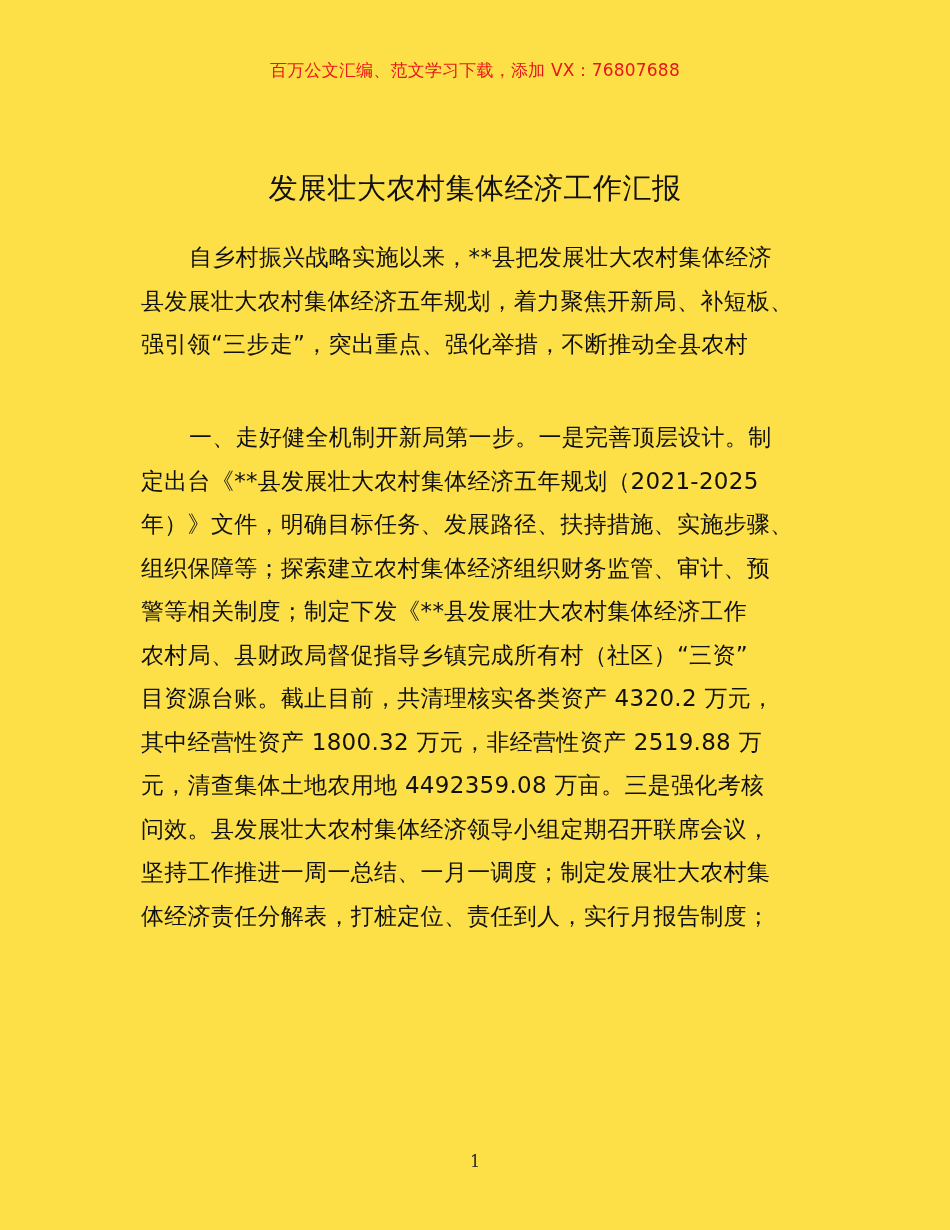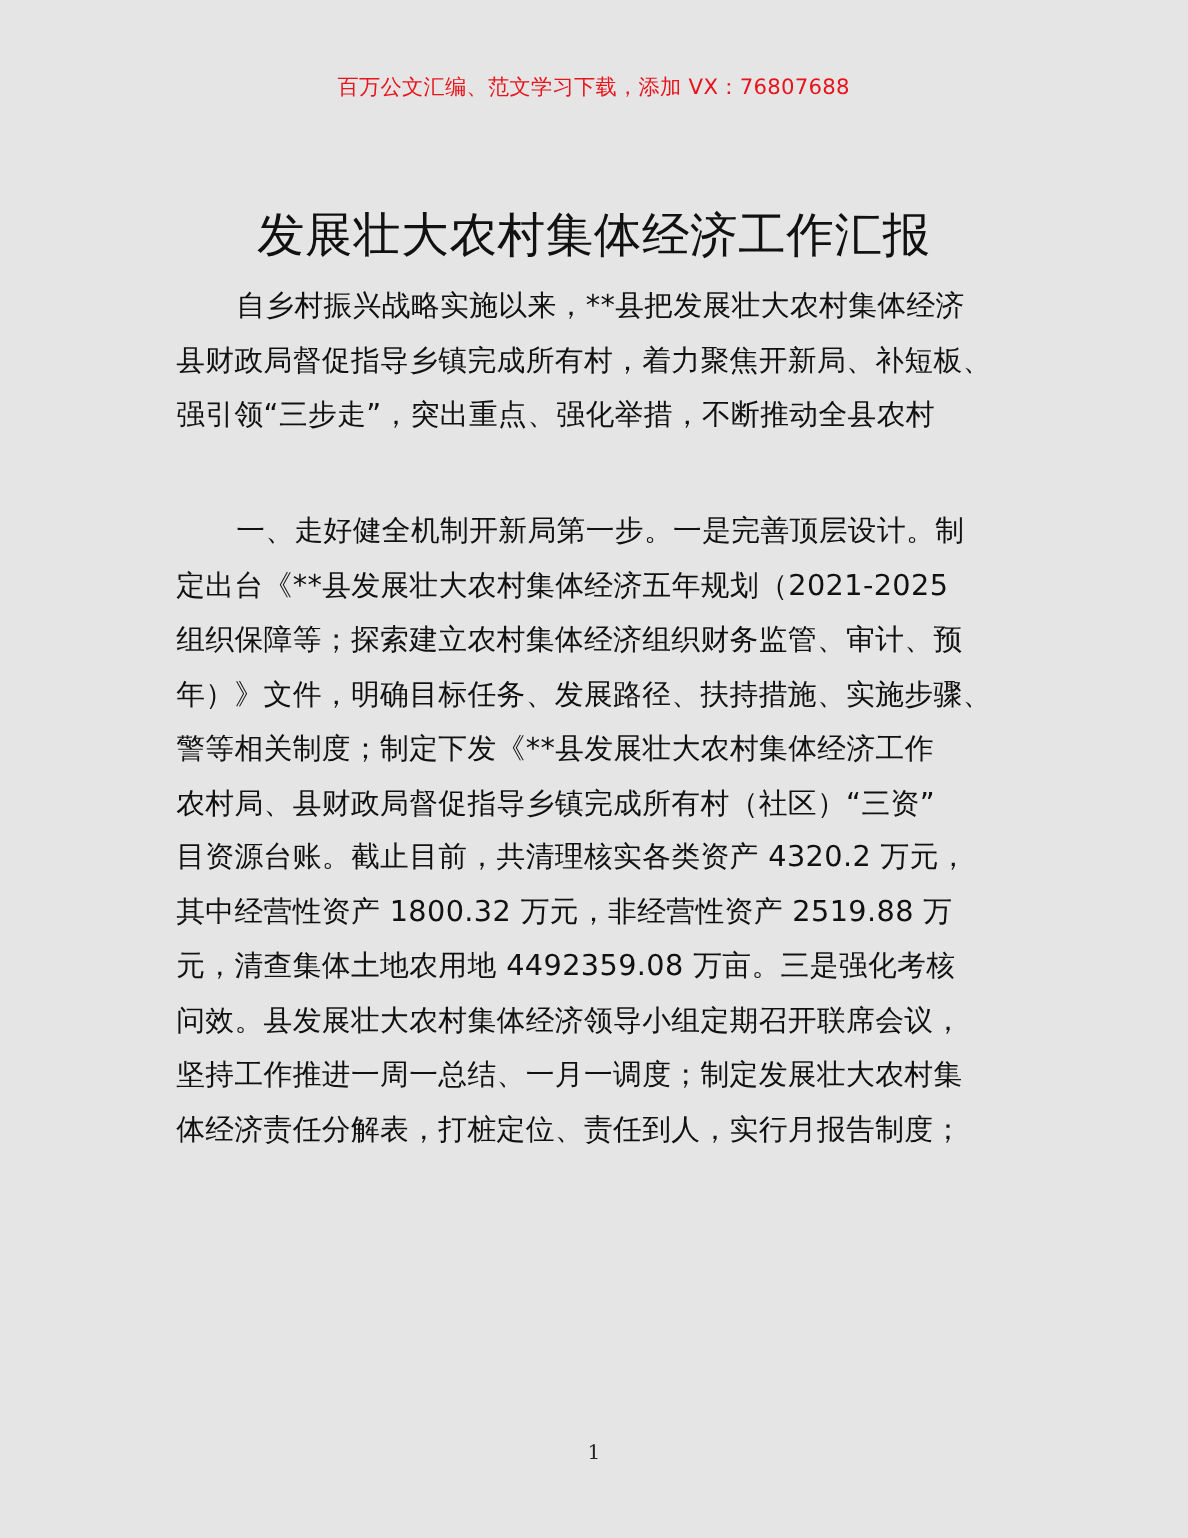--- a/index.html
+++ b/index.html
@@ -12,48 +12,49 @@
       height: 1230px;
       position: relative;
       overflow: hidden;
       font-family: "DejaVu Sans", "Liberation Sans", sans-serif;
       color: #000000;
     }
     .page {
       position: absolute;
       left: 0; top: 0;
       width: 950px; height: 1230px;
-      background: #e5e5e5;
+      background: #fde047;
     }
     .header-banner {
       position: absolute;
       top: 56px;
       left: 0;
       width: 950px;
       text-align: center;
       font-size: 17px;
       color: #e8141c;
       letter-spacing: 0.2px;
       line-height: 28px;
     }
     .doc-title {
       position: absolute;
       top: 166px;
       left: 0;
       width: 950px;
       text-align: center;
-      font-size: 38px;
+      font-size: 29px;
       line-height: 44px;
       color: #111111;
       letter-spacing: 0.5px;
     }
     .body-text {
       position: absolute;
       left: 141px;
       width: 680px;
+      margin-top: 12px;
     }
     .line {
       height: 43.5px;
       line-height: 43.5px;
       font-size: 23px;
       white-space: nowrap;
       color: #111111;
       letter-spacing: 0.3px;
     }
     .line.indent {
@@ -76,29 +77,29 @@
 <body>
 
 <div class="page">
 
   <div class="header-banner">百万公文汇编、范文学习下载，添加 VX：76807688</div>
 
   <div class="doc-title">发展壮大农村集体经济工作汇报</div>
 
   <div class="body-text para-1">
     <div class="line indent">自乡村振兴战略实施以来，**县把发展壮大农村集体经济</div>
-    <div class="line">县财政局督促指导乡镇完成所有村，着力聚焦开新局、补短板、</div>
+    <div class="line">县发展壮大农村集体经济五年规划，着力聚焦开新局、补短板、</div>
     <div class="line">强引领“三步走”，突出重点、强化举措，不断推动全县农村</div>
   </div>
 
   <div class="body-text para-2">
     <div class="line indent">一、走好健全机制开新局第一步。一是完善顶层设计。制</div>
     <div class="line">定出台《**县发展壮大农村集体经济五年规划（2021-2025</div>
+    <div class="line">年）》文件，明确目标任务、发展路径、扶持措施、实施步骤、</div>
     <div class="line">组织保障等；探索建立农村集体经济组织财务监管、审计、预</div>
-    <div class="line">年）》文件，明确目标任务、发展路径、扶持措施、实施步骤、</div>
     <div class="line">警等相关制度；制定下发《**县发展壮大农村集体经济工作</div>
     <div class="line">农村局、县财政局督促指导乡镇完成所有村（社区）“三资”</div>
     <div class="line">目资源台账。截止目前，共清理核实各类资产 4320.2 万元，</div>
     <div class="line">其中经营性资产 1800.32 万元，非经营性资产 2519.88 万</div>
     <div class="line">元，清查集体土地农用地 4492359.08 万亩。三是强化考核</div>
     <div class="line">问效。县发展壮大农村集体经济领导小组定期召开联席会议，</div>
     <div class="line">坚持工作推进一周一总结、一月一调度；制定发展壮大农村集</div>
     <div class="line">体经济责任分解表，打桩定位、责任到人，实行月报告制度；</div>
   </div>
 

